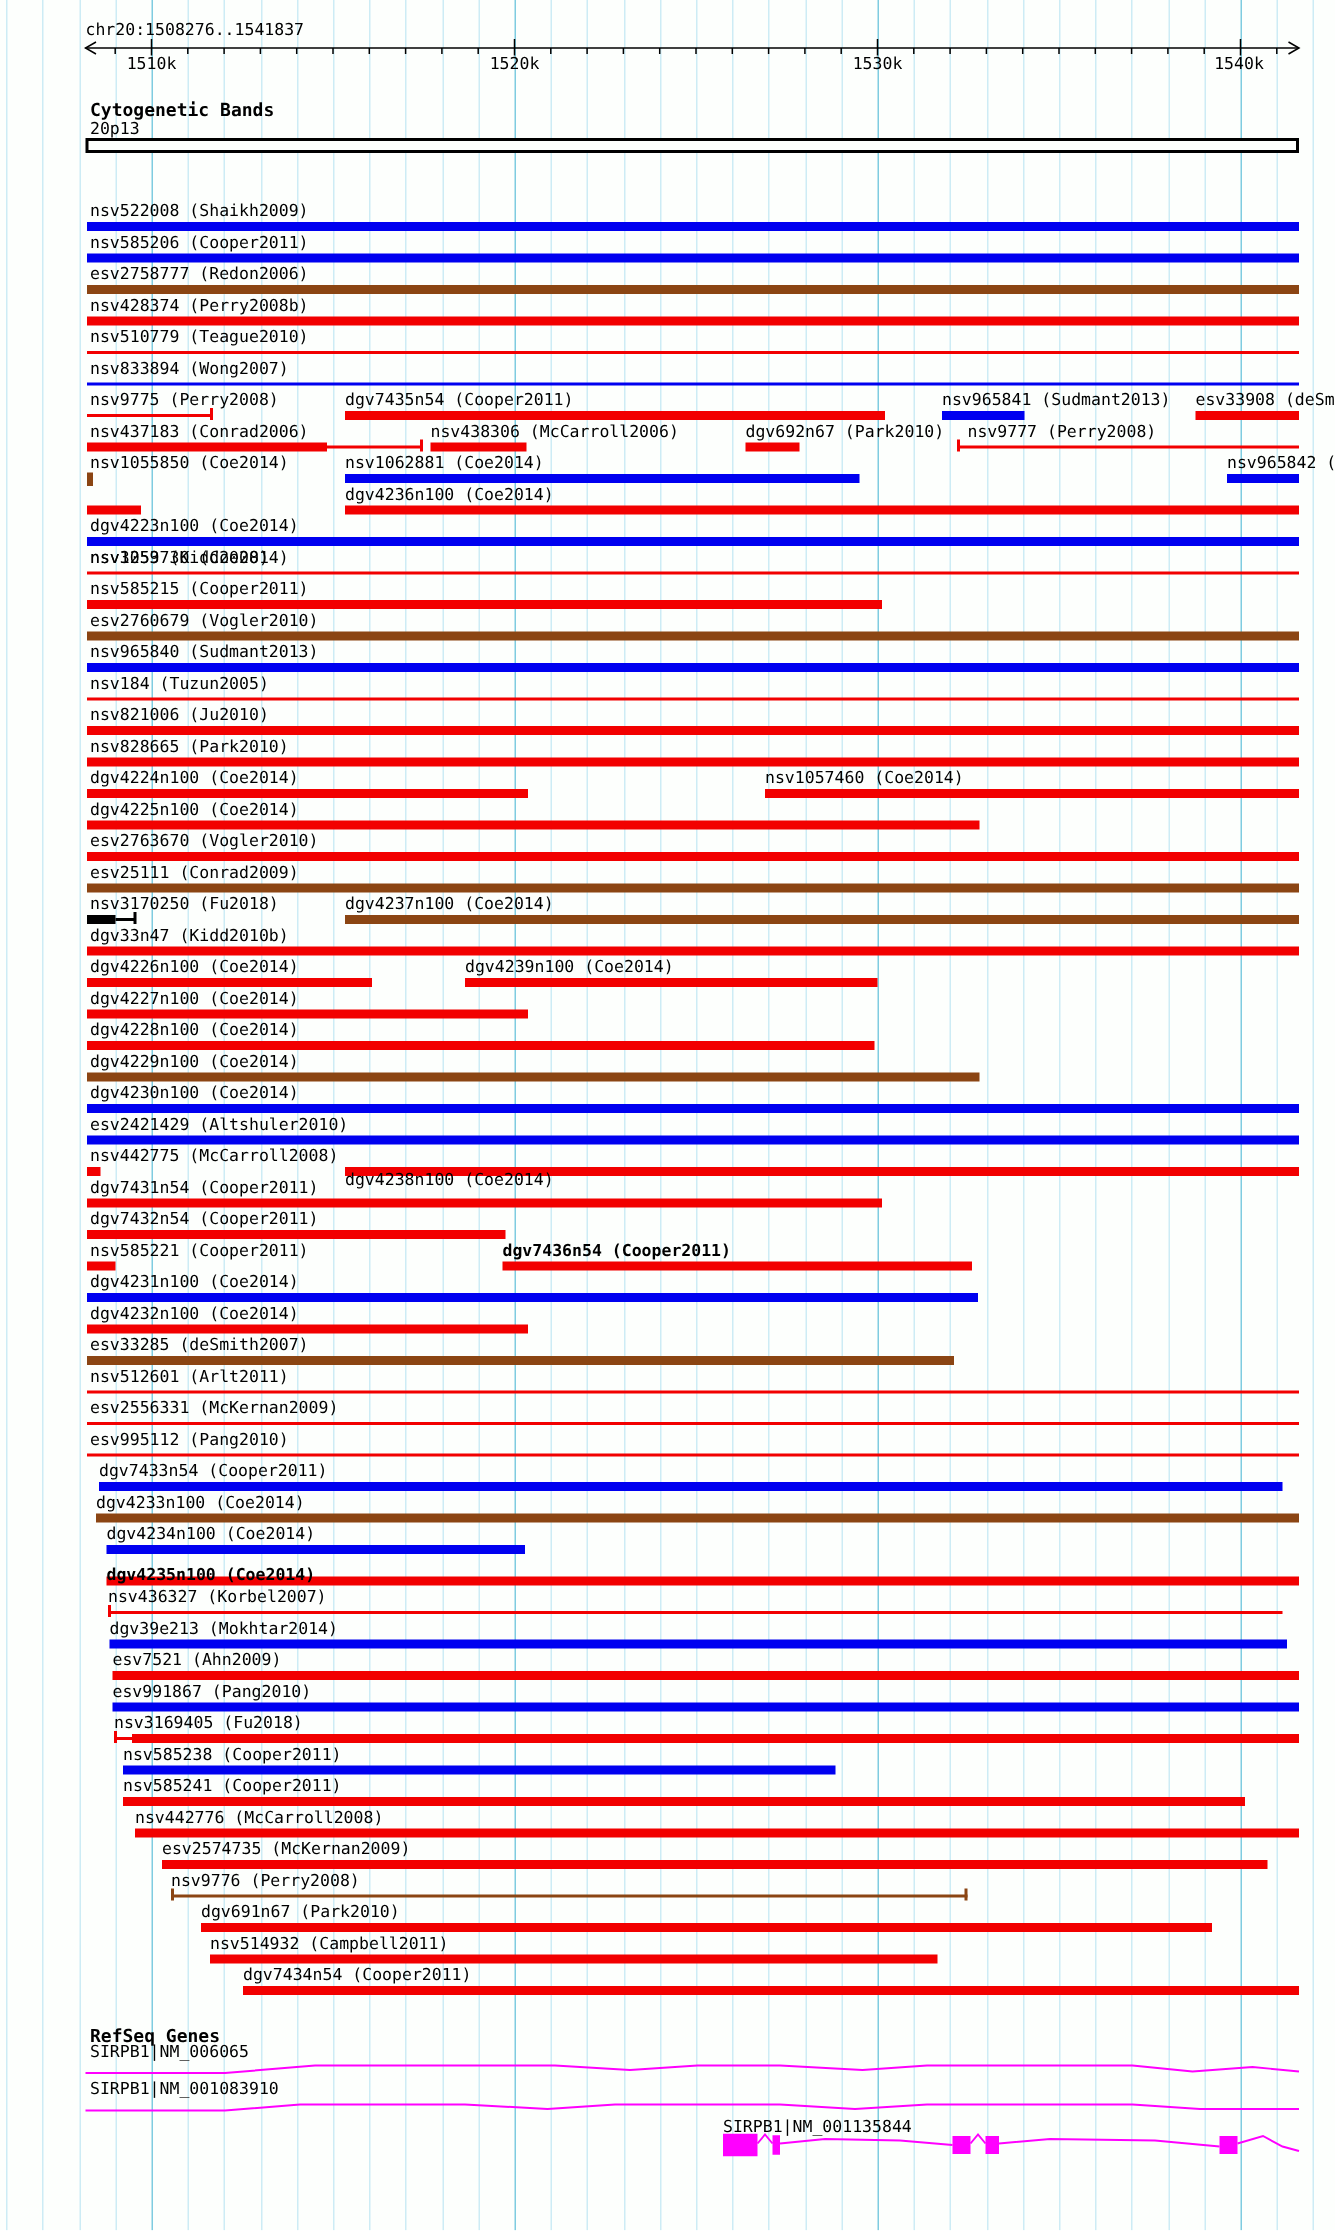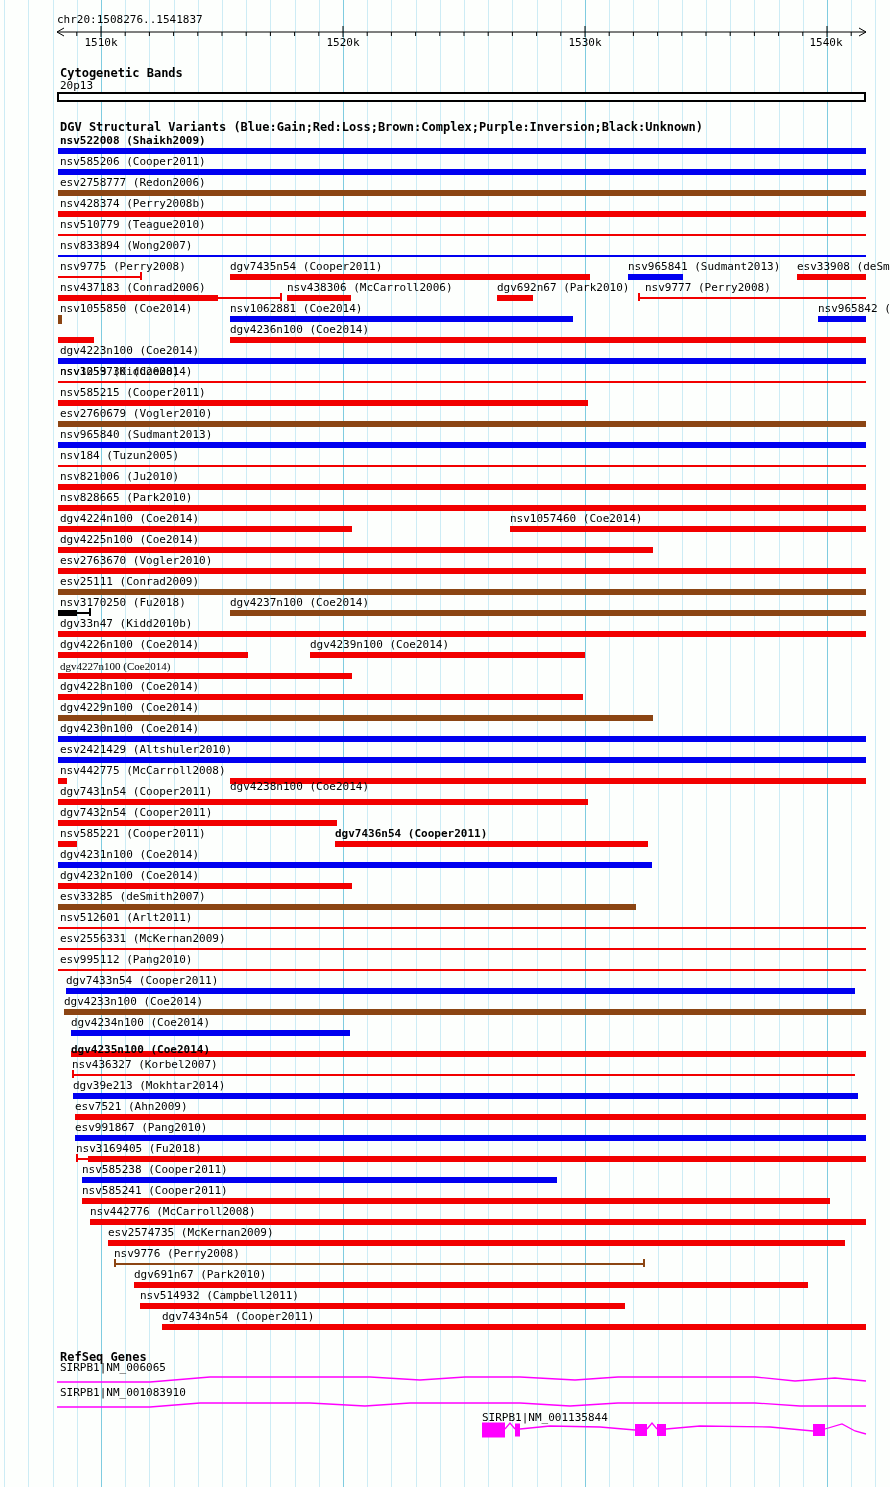--- a/index.html
+++ b/index.html
@@ -87,25 +87,24 @@
       <div class="rlabel" style="left: 101px; top: 37px;">1510k</div>
       <div class="rlabel" style="left: 343px; top: 37px;">1520k</div>
       <div class="rlabel" style="left: 585px; top: 37px;">1530k</div>
       <div class="rlabel" style="left: 826px; top: 37px;">1540k</div>
     </div>
 
   <div class="hdr" style="left:60px;top:67px;">Cytogenetic Bands</div>
   <div class="lbl" style="left:60px;top:80px;">20p13</div>
   <div id="cytoband-bar" style="left:57px;top:92px;width:809px;height:10px;"></div>
 
-  <div class="hdr" style="left:60px;top:121px;">DGV Structural Variants (Blue:Gain;Red:Loss;Brown:Complex;Purple:Inversion;Black:Unknown)</div>
 
   <div id="dgv-rows">
       <div class="abs" style="left: 0px; top: 135px; width: 890px; height: 21px;">
-        <div class="lbl" style="left: 60px; top: 0px; font-weight: bold;">nsv522008 (Shaikh2009)</div>
+        <div class="lbl" style="left: 60px; top: 0px;">nsv522008 (Shaikh2009)</div>
         <div class="vbar" style="left: 58px; top: 13px; width: 808px; height: 6px; background: rgb(0, 0, 240);"></div>
       </div>
       <div class="abs" style="left: 0px; top: 156px; width: 890px; height: 21px;">
         <div class="lbl" style="left: 60px; top: 0px;">nsv585206 (Cooper2011)</div>
         <div class="vbar" style="left: 58px; top: 13px; width: 808px; height: 6px; background: rgb(0, 0, 240);"></div>
       </div>
       <div class="abs" style="left: 0px; top: 177px; width: 890px; height: 21px;">
         <div class="lbl" style="left: 60px; top: 0px;">esv2758777 (Redon2006)</div>
         <div class="vbar" style="left: 58px; top: 13px; width: 808px; height: 6px; background: rgb(139, 69, 19);"></div>
       </div>
@@ -220,21 +219,21 @@
       <div class="abs" style="left: 0px; top: 618px; width: 890px; height: 21px;">
         <div class="lbl" style="left: 60px; top: 0px;">dgv33n47 (Kidd2010b)</div>
         <div class="vbar" style="left: 58px; top: 13px; width: 808px; height: 6px; background: rgb(242, 0, 0);"></div>
       </div>
       <div class="abs" style="left: 0px; top: 639px; width: 890px; height: 21px;">
         <div class="lbl" style="left: 60px; top: 0px;">dgv4226n100 (Coe2014)</div>
         <div class="vbar" style="left: 58px; top: 13px; width: 190px; height: 6px; background: rgb(242, 0, 0);"></div>
         <div class="lbl" style="left: 310px; top: 0px;">dgv4239n100 (Coe2014)</div>
         <div class="vbar" style="left: 310px; top: 13px; width: 275px; height: 6px; background: rgb(242, 0, 0);"></div>
       </div>
-      <div class="abs" style="left: 0px; top: 660px; width: 786px; height: 21px; font-family: Liberation Serif, serif;">
+      <div class="abs" style="left: 0px; top: 660px; width: 786px; height: 21px;">
         <div class="lbl" style="left: 60px; top: 0px;">dgv4227n100 (Coe2014)</div>
         <div class="vbar" style="left: 58px; top: 13px; width: 294px; height: 6px; background: rgb(242, 0, 0);"></div>
       </div>
       <div class="abs" style="left: 0px; top: 681px; width: 890px; height: 21px;">
         <div class="lbl" style="left: 60px; top: 0px;">dgv4228n100 (Coe2014)</div>
         <div class="vbar" style="left: 58px; top: 13px; width: 525px; height: 6px; background: rgb(242, 0, 0);"></div>
       </div>
       <div class="abs" style="left: 0px; top: 702px; width: 890px; height: 21px;">
         <div class="lbl" style="left: 60px; top: 0px;">dgv4229n100 (Coe2014)</div>
         <div class="vbar" style="left: 58px; top: 13px; width: 595px; height: 6px; background: rgb(139, 69, 19);"></div>

